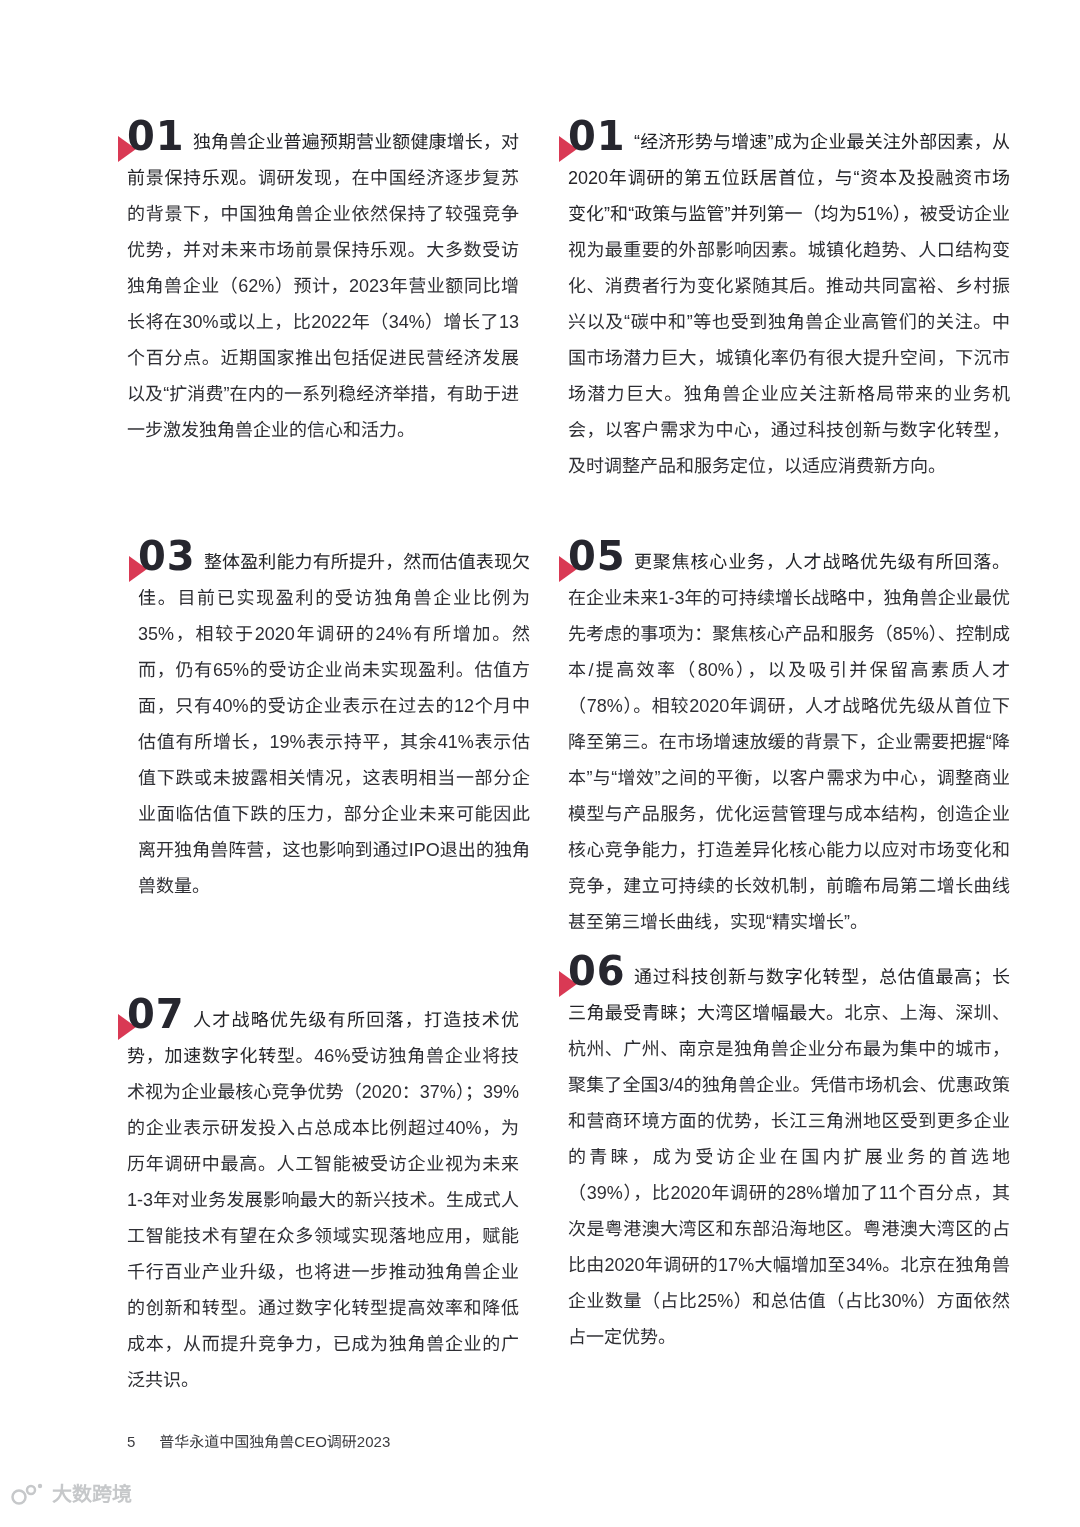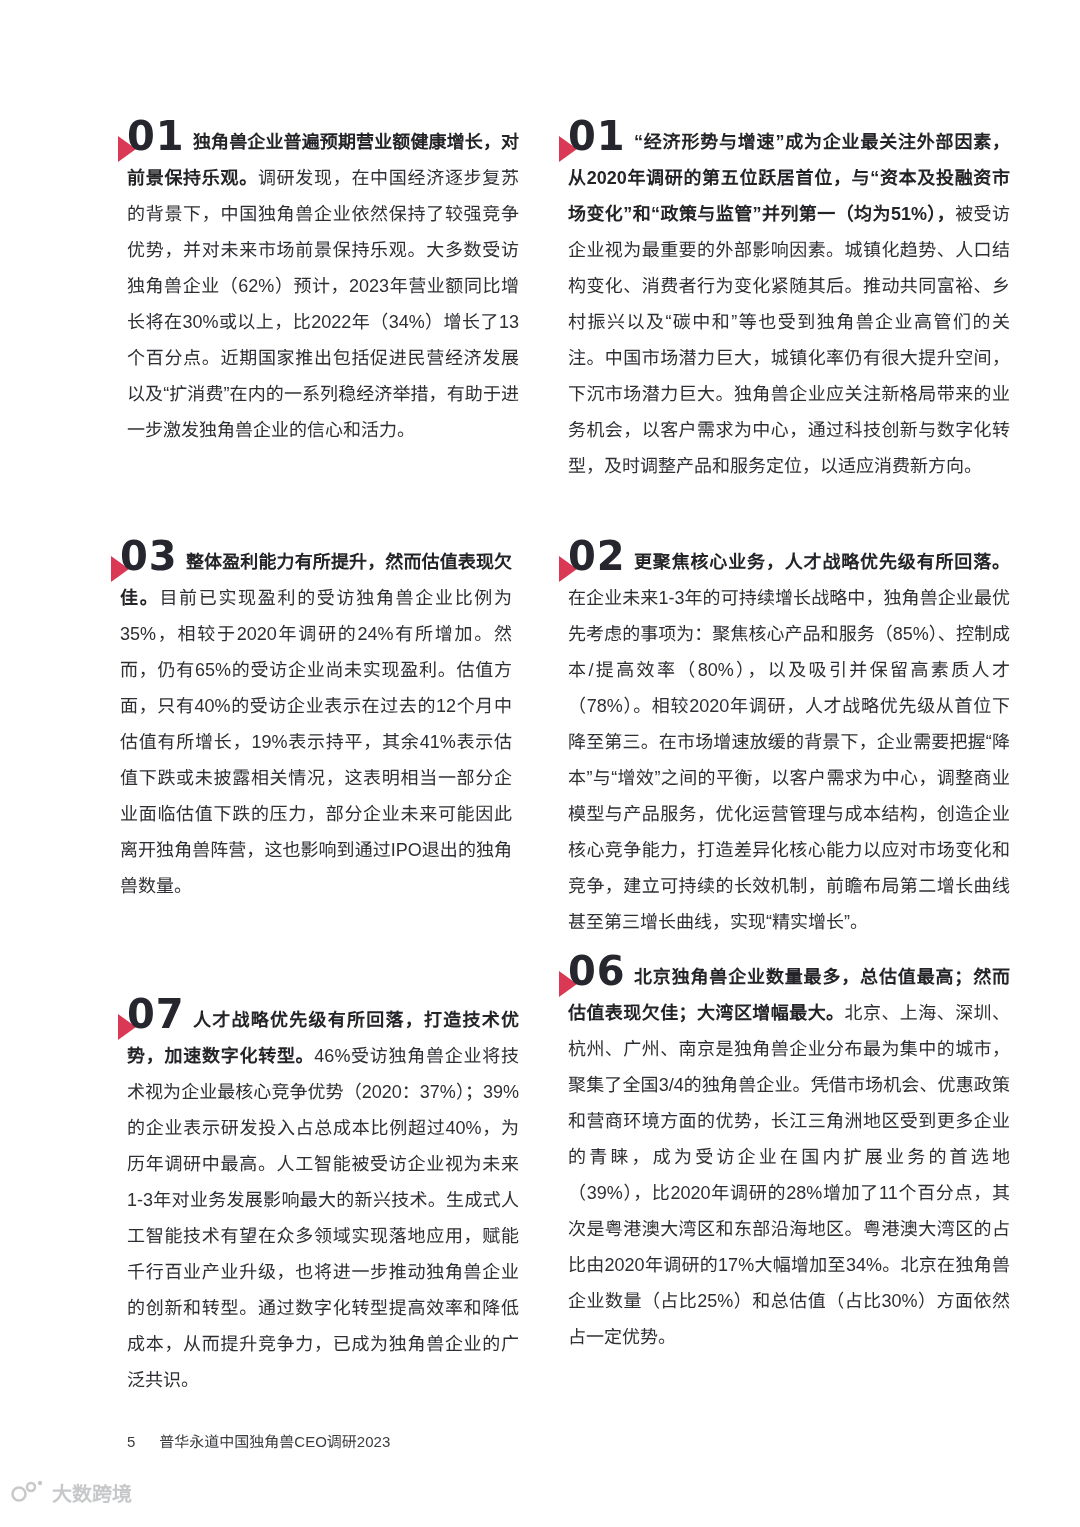--- a/index.html
+++ b/index.html
@@ -8,21 +8,21 @@
     width:1080px;
     height:1527px;
     background:#ffffff;
     font-family:"Liberation Sans","DejaVu Sans",sans-serif;
     color:#2e2e33;
     overflow:hidden;
   }
   .section{position:absolute;}
   #s1{left:127px;top:124px;width:392px;}
   #s2{left:568px;top:124px;width:442px;}
-  #s3{left:120px;top:544px;width:392px;}
+  #s3{left:138px;top:544px;width:392px;}
   #s4{left:568px;top:544px;width:442px;}
   #s5{left:127px;top:1002px;width:392px;}
   #s6{left:568px;top:959px;width:442px;}
 
   .num-wrap{position:absolute;left:0;top:-8px;height:48px;}
   .tri{
     position:absolute;left:-9px;top:20px;
     width:0;height:0;
     border-top:13px solid transparent;
     border-bottom:13px solid transparent;
@@ -37,30 +37,30 @@
   }
   .para{
     margin:0;
     font-size:18px;
     line-height:36px;
     text-align:justify;
     text-justify:inter-ideograph;
     text-indent:66px;
     color:#2e2e33;
   }
-  .lead{font-weight:700;color:#242428;}
+  .lead{font-weight:400;color:#242428;}
 
   .footer{
     position:absolute;left:127px;top:1430px;
     display:flex;align-items:baseline;gap:24px;
     font-size:15px;color:#3c3c40;
   }
   .watermark{
     position:absolute;left:10px;top:1478px;
-    display:flex;align-items:flex-start;gap:8px;
+    display:flex;align-items:flex-end;gap:8px;
     color:#c6c8ca;font-size:20px;font-weight:700;
   }
   .watermark svg{display:block;}
 </style>
 </head>
 <body>
 
 <div class="page">
 
   <article class="section" id="s1">
@@ -83,39 +83,39 @@
     <div class="num-wrap">
       <i class="tri"></i>
       <span class="num">03</span>
     </div>
     <p class="para"><strong class="lead">整体盈利能力有所提升，然而估值表现欠佳。</strong><span>目前已实现盈利的受访独角兽企业比例为35%，相较于2020年调研的24%有所增加。然而，仍有65%的受访企业尚未实现盈利。估值方面，只有40%的受访企业表示在过去的12个月中估值有所增长，19%表示持平，其余41%表示估值下跌或未披露相关情况，这表明相当一部分企业面临估值下跌的压力，部分企业未来可能因此离开独角兽阵营，这也影响到通过IPO退出的独角兽数量。</span></p>
   </article>
 
   <article class="section" id="s4">
     <div class="num-wrap">
       <i class="tri"></i>
-      <span class="num">02</span>
+      <span class="num">05</span>
     </div>
     <p class="para"><strong class="lead">更聚焦核心业务，人才战略优先级有所回落。</strong><span>在企业未来1-3年的可持续增长战略中，独角兽企业最优先考虑的事项为：聚焦核心产品和服务（85%）、控制成本/提高效率（80%），以及吸引并保留高素质人才（78%）。相较2020年调研，人才战略优先级从首位下降至第三。在市场增速放缓的背景下，企业需要把握“降本”与“增效”之间的平衡，以客户需求为中心，调整商业模型与产品服务，优化运营管理与成本结构，创造企业核心竞争能力，打造差异化核心能力以应对市场变化和竞争，建立可持续的长效机制，前瞻布局第二增长曲线甚至第三增长曲线，实现“精实增长”。</span></p>
   </article>
 
   <article class="section" id="s5">
     <div class="num-wrap">
       <i class="tri"></i>
       <span class="num">07</span>
     </div>
     <p class="para"><strong class="lead">人才战略优先级有所回落，打造技术优势，加速数字化转型。</strong><span>46%受访独角兽企业将技术视为企业最核心竞争优势（2020：37%）；39%的企业表示研发投入占总成本比例超过40%，为历年调研中最高。人工智能被受访企业视为未来1-3年对业务发展影响最大的新兴技术。生成式人工智能技术有望在众多领域实现落地应用，赋能千行百业产业升级，也将进一步推动独角兽企业的创新和转型。通过数字化转型提高效率和降低成本，从而提升竞争力，已成为独角兽企业的广泛共识。</span></p>
   </article>
 
   <article class="section" id="s6">
     <div class="num-wrap">
       <i class="tri"></i>
       <span class="num">06</span>
     </div>
-    <p class="para"><strong class="lead">北京独角兽企业数量最多，总估值最高；然而估值表现欠佳；大湾区增幅最大。</strong><span>北京、上海、深圳、杭州、广州、南京是独角兽企业分布最为集中的城市，聚集了全国3/4的独角兽企业。凭借市场机会、优惠政策和营商环境方面的优势，长江三角洲地区受到更多企业的青睐，成为受访企业在国内扩展业务的首选地（39%），比2020年调研的28%增加了11个百分点，其次是粤港澳大湾区和东部沿海地区。粤港澳大湾区的占比由2020年调研的17%大幅增加至34%。北京在独角兽企业数量（占比25%）和总估值（占比30%）方面依然占一定优势。</span></p>
+    <p class="para"><strong class="lead">通过科技创新与数字化转型，总估值最高；长三角最受青睐；大湾区增幅最大。</strong><span>北京、上海、深圳、杭州、广州、南京是独角兽企业分布最为集中的城市，聚集了全国3/4的独角兽企业。凭借市场机会、优惠政策和营商环境方面的优势，长江三角洲地区受到更多企业的青睐，成为受访企业在国内扩展业务的首选地（39%），比2020年调研的28%增加了11个百分点，其次是粤港澳大湾区和东部沿海地区。粤港澳大湾区的占比由2020年调研的17%大幅增加至34%。北京在独角兽企业数量（占比25%）和总估值（占比30%）方面依然占一定优势。</span></p>
   </article>
 
   <div class="footer">
     <span>5</span>
     <span>普华永道中国独角兽CEO调研2023</span>
   </div>
 
   <div class="watermark">
     <span>
       <svg width="34" height="26" viewBox="0 0 34 26" fill="none">

